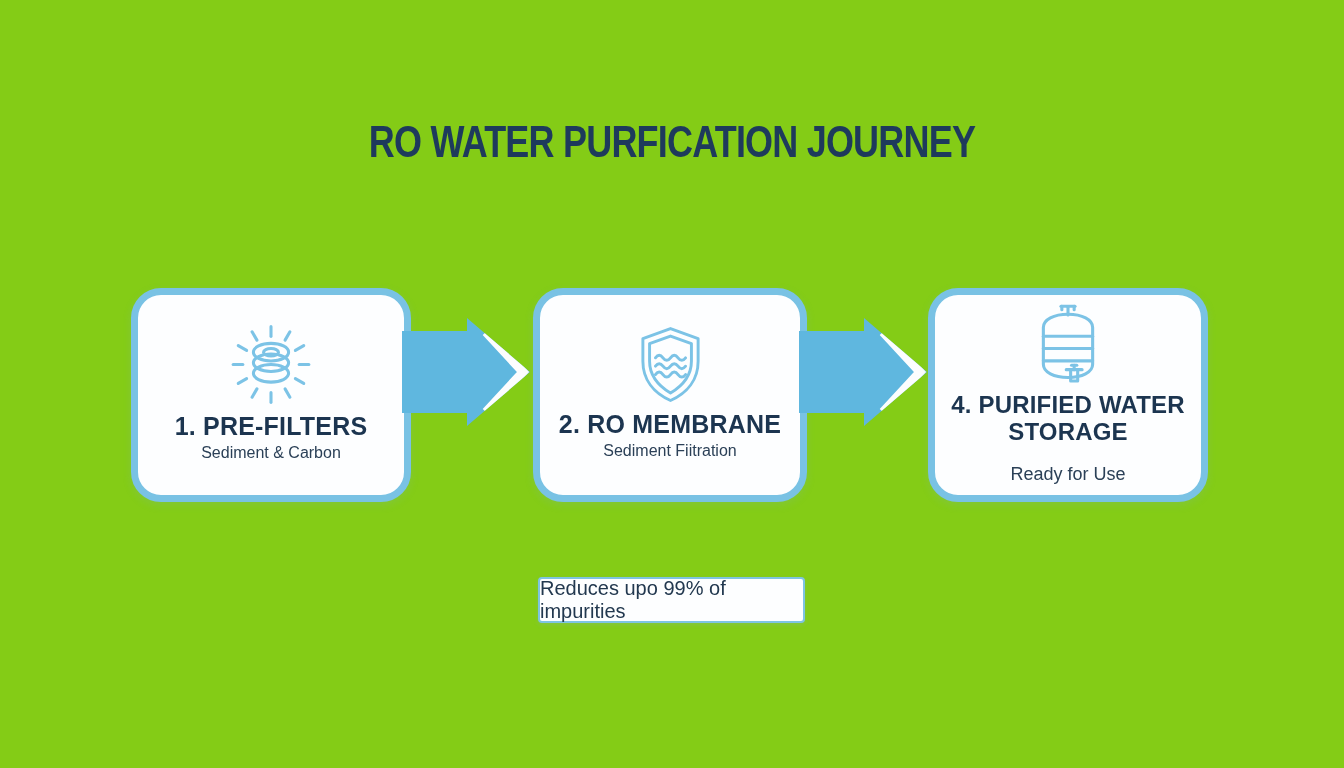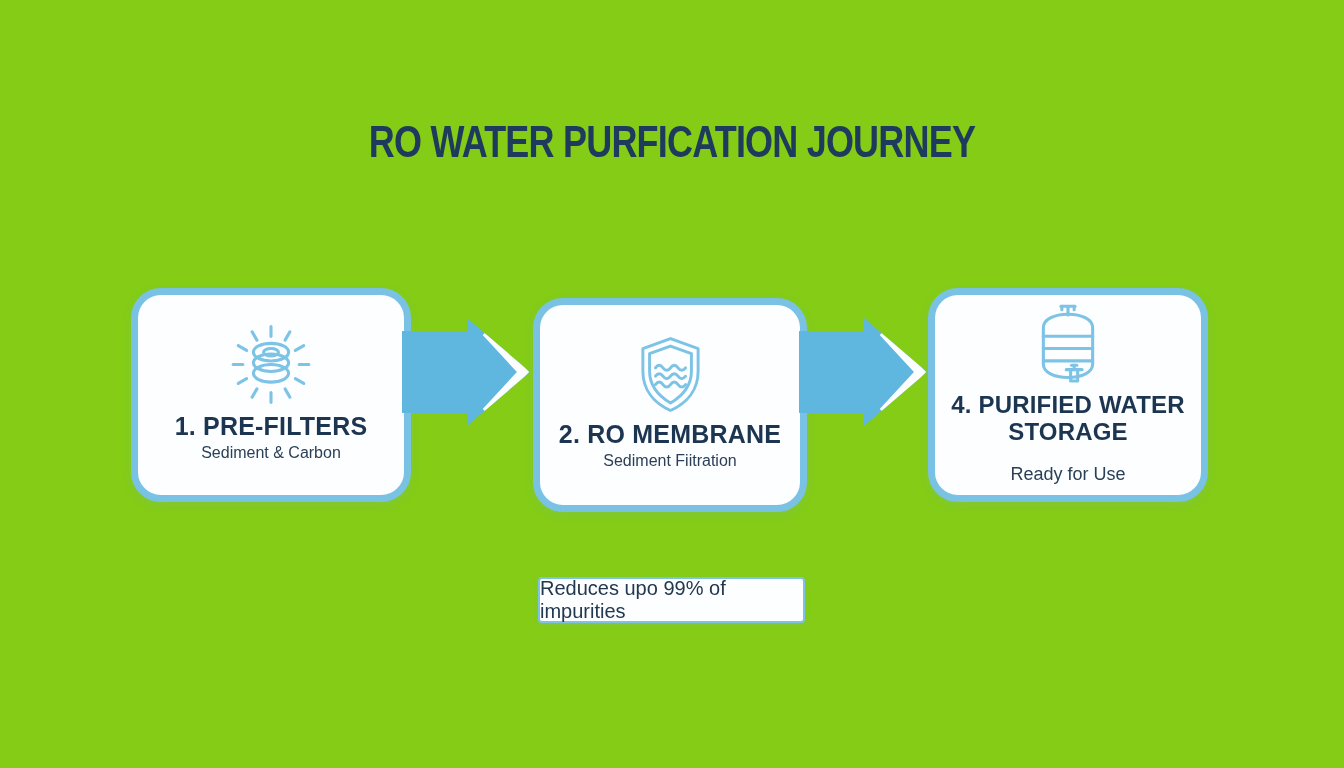--- a/index.html
+++ b/index.html
@@ -35,21 +35,21 @@
     border: 7px solid #79c2e4;
     border-radius: 30px;
     display: flex;
     flex-direction: column;
     align-items: center;
     justify-content: center;
     padding: 4px 8px 8px 8px;
     box-shadow: 0 3px 8px rgba(120,180,215,0.18);
   }
   .step-1 { left: 131px; width: 280px; }
-  .step-2 { left: 533px; width: 274px; margin-top: 10px; }
+  .step-2 { left: 533px; width: 274px; }
   .step-3 { left: 928px; width: 280px; }
   .icon-wrap { line-height: 0; margin-bottom: 7px; }
   .step-3 .icon-wrap { margin-bottom: 3px; }
   .step-heading {
     font-size: 25px;
     font-weight: bold;
     color: #1c3550;
     text-align: center;
     line-height: 1.12;
     letter-spacing: 0.2px;

